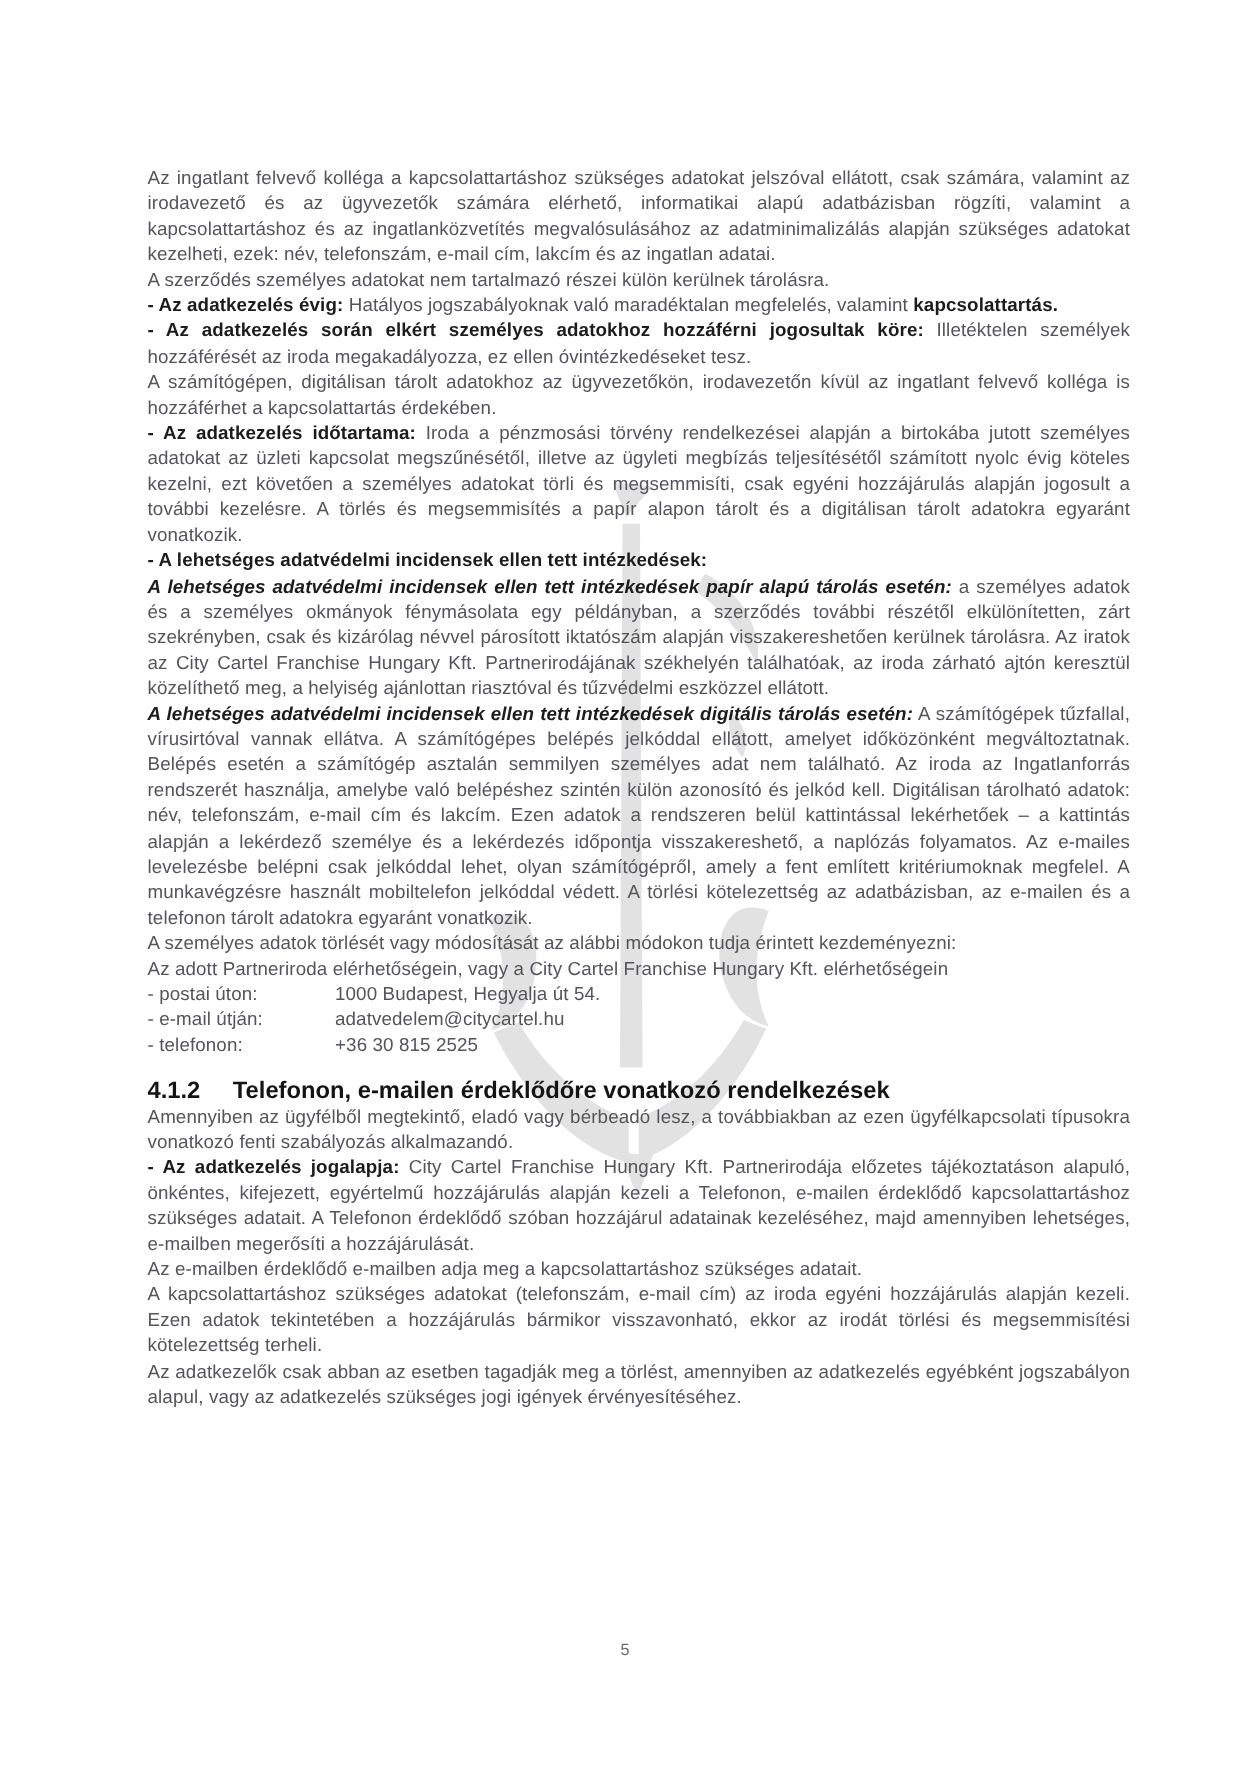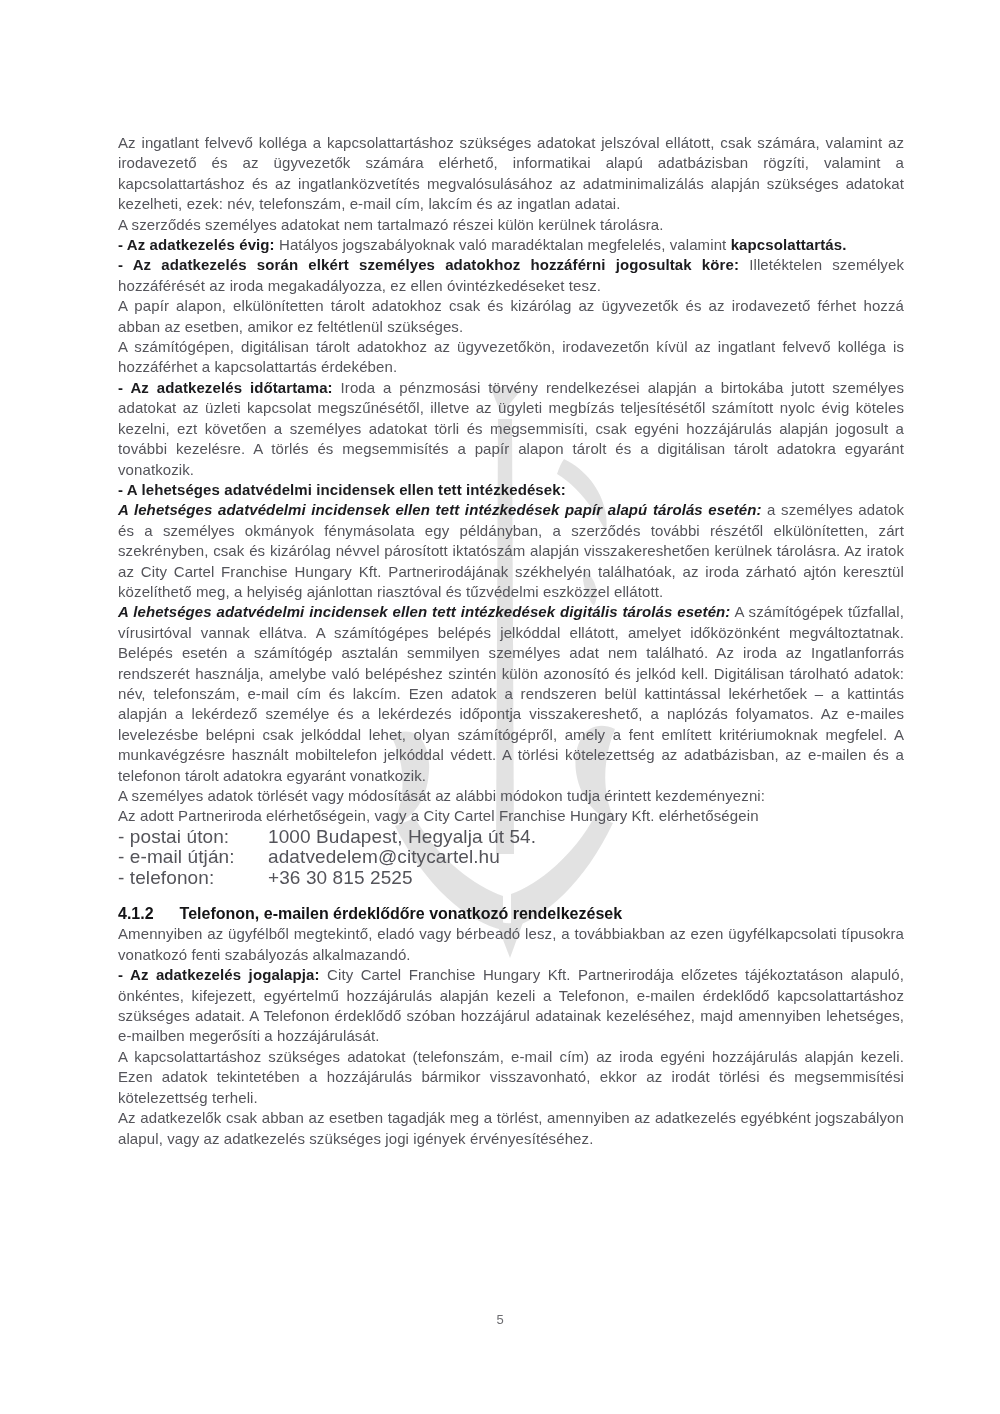--- a/index.html
+++ b/index.html
@@ -46,30 +46,30 @@
     font-weight: bold;
     font-style: italic;
     color: #1c1c1f;
   }
   .tail-bold {
     font-weight: bold;
     color: #1c1c1f;
   }
   .contact-row {
     display: flex;
-    font-size: 19px;
+    font-size: 15px;
     line-height: 20.4px;
     letter-spacing: 0.1px;
     color: #54545a;
   }
   .contact-label { flex: 0 0 150px; }
   .contact-value { flex: 1 1 auto; }
   .section-heading {
     margin: 16px 0 0 0;
-    font-size: 16px;
+    font-size: 19px;
     line-height: 20.4px;
     font-weight: bold;
     color: #141416;
   }
   .sec-num { display: inline-block; margin-right: 26px; }
   .page-number {
     position: absolute;
     top: 1312px;
     left: 0;
     width: 1000px;
@@ -97,21 +97,20 @@
       <path d="M132 545 L147 584 L162 543 C152 551 142 551 132 545 Z"></path>
     </g>
   </svg>
 
   <div class="content">
 
     <p class="body"><span>Az ingatlant felvevő kolléga a kapcsolattartáshoz szükséges adatokat jelszóval ellátott, csak számára, valamint az irodavezető és az ügyvezetők számára elérhető, informatikai alapú adatbázisban rögzíti, valamint a kapcsolattartáshoz és az ingatlanközvetítés megvalósulásához az adatminimalizálás alapján szükséges adatokat kezelheti, ezek: név, telefonszám, e-mail cím, lakcím és az ingatlan adatai.</span></p>
     <p class="body"><span>A szerződés személyes adatokat nem tartalmazó részei külön kerülnek tárolásra.</span></p>
     <p class="body"><span class="lead">- Az adatkezelés évig:</span><span> Hatályos jogszabályoknak való maradéktalan megfelelés, valamint </span><span class="tail-bold">kapcsolattartás.</span></p>
     <p class="body"><span class="lead">- Az adatkezelés során elkért személyes adatokhoz hozzáférni jogosultak köre:</span><span> Illetéktelen személyek hozzáférését az iroda megakadályozza, ez ellen óvintézkedéseket tesz.</span></p>
-    <p class="body"><span>A papír alapon, elkülönítetten tárolt adatokhoz csak és kizárólag az ügyvezetők és az irodavezető férhet hozzá abban az esetben, amikor ez feltétlenül szükséges.</span></p>
     <p class="body"><span>A számítógépen, digitálisan tárolt adatokhoz az ügyvezetőkön, irodavezetőn kívül az ingatlant felvevő kolléga is hozzáférhet a kapcsolattartás érdekében.</span></p>
     <p class="body"><span class="lead">- Az adatkezelés időtartama:</span><span> Iroda a pénzmosási törvény rendelkezései alapján a birtokába jutott személyes adatokat az üzleti kapcsolat megszűnésétől, illetve az ügyleti megbízás teljesítésétől számított nyolc évig köteles kezelni, ezt követően a személyes adatokat törli és megsemmisíti, csak egyéni hozzájárulás alapján jogosult a további kezelésre. A törlés és megsemmisítés a papír alapon tárolt és a digitálisan tárolt adatokra egyaránt vonatkozik.</span></p>
     <p class="body"><span class="lead">- A lehetséges adatvédelmi incidensek ellen tett intézkedések:</span></p>
     <p class="body"><span class="lead-bi">A lehetséges adatvédelmi incidensek ellen tett intézkedések papír alapú tárolás esetén:</span><span> a személyes adatok és a személyes okmányok fénymásolata egy példányban, a szerződés további részétől elkülönítetten, zárt szekrényben, csak és kizárólag névvel párosított iktatószám alapján visszakereshetően kerülnek tárolásra. Az iratok az City Cartel Franchise Hungary Kft. Partnerirodájának székhelyén találhatóak, az iroda zárható ajtón keresztül közelíthető meg, a helyiség ajánlottan riasztóval és tűzvédelmi eszközzel ellátott.</span></p>
     <p class="body"><span class="lead-bi">A lehetséges adatvédelmi incidensek ellen tett intézkedések digitális tárolás esetén:</span><span> A számítógépek tűzfallal, vírusirtóval vannak ellátva. A számítógépes belépés jelkóddal ellátott, amelyet időközönként megváltoztatnak. Belépés esetén a számítógép asztalán semmilyen személyes adat nem található. Az iroda az Ingatlanforrás rendszerét használja, amelybe való belépéshez szintén külön azonosító és jelkód kell. Digitálisan tárolható adatok: név, telefonszám, e-mail cím és lakcím. Ezen adatok a rendszeren belül kattintással lekérhetőek – a kattintás alapján a lekérdező személye és a lekérdezés időpontja visszakereshető, a naplózás folyamatos. Az e-mailes levelezésbe belépni csak jelkóddal lehet, olyan számítógépről, amely a fent említett kritériumoknak megfelel. A munkavégzésre használt mobiltelefon jelkóddal védett. A törlési kötelezettség az adatbázisban, az e-mailen és a telefonon tárolt adatokra egyaránt vonatkozik.</span></p>
     <p class="body"><span>A személyes adatok törlését vagy módosítását az alábbi módokon tudja érintett kezdeményezni:</span></p>
     <p class="body"><span>Az adott Partneriroda elérhetőségein, vagy a City Cartel Franchise Hungary Kft. elérhetőségein</span></p>
 
     <div class="contact-row">
       <span class="contact-label">- postai úton:</span>
@@ -125,20 +124,21 @@
       <span class="contact-label">- telefonon:</span>
       <span class="contact-value">+36 30 815 2525</span>
     </div>
 
     <h2 class="section-heading">
       <span class="sec-num">4.1.2</span><span>Telefonon, e-mailen érdeklődőre vonatkozó rendelkezések</span>
     </h2>
 
     <p class="body"><span>Amennyiben az ügyfélből megtekintő, eladó vagy bérbeadó lesz, a továbbiakban az ezen ügyfélkapcsolati típusokra vonatkozó fenti szabályozás alkalmazandó.</span></p>
     <p class="body"><span class="lead">- Az adatkezelés jogalapja:</span><span> City Cartel Franchise Hungary Kft. Partnerirodája előzetes tájékoztatáson alapuló, önkéntes, kifejezett, egyértelmű hozzájárulás alapján kezeli a Telefonon, e-mailen érdeklődő kapcsolattartáshoz szükséges adatait. A Telefonon érdeklődő szóban hozzájárul adatainak kezeléséhez, majd amennyiben lehetséges, e-mailben megerősíti a hozzájárulását.</span></p>
+    <p class="body"><span>Az e-mailben érdeklődő e-mailben adja meg a kapcsolattartáshoz szükséges adatait.</span></p>
     <p class="body"><span>A kapcsolattartáshoz szükséges adatokat (telefonszám, e-mail cím) az iroda egyéni hozzájárulás alapján kezeli. Ezen adatok tekintetében a hozzájárulás bármikor visszavonható, ekkor az irodát törlési és megsemmisítési kötelezettség terheli.</span></p>
     <p class="body"><span>Az adatkezelők csak abban az esetben tagadják meg a törlést, amennyiben az adatkezelés egyébként jogszabályon alapul, vagy az adatkezelés szükséges jogi igények érvényesítéséhez.</span></p>
 
   </div>
 
   <div class="page-number">5</div>
 
 </div>
 
 </body></html>

